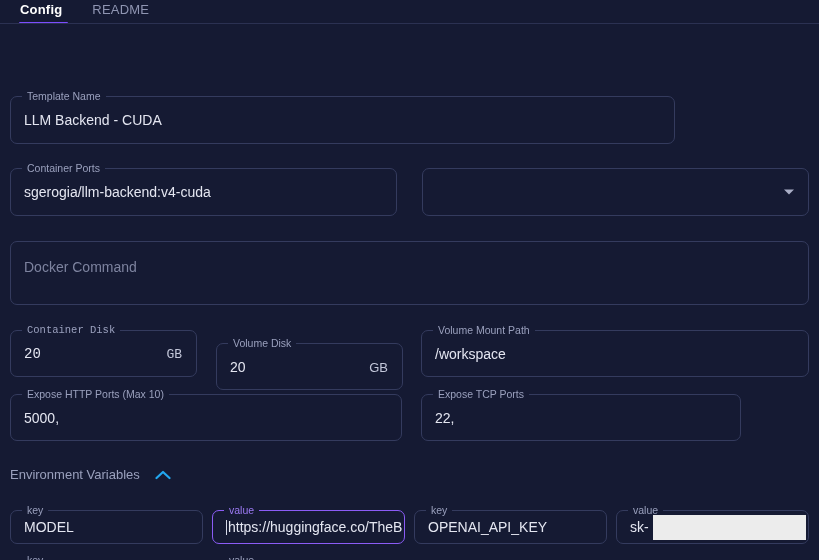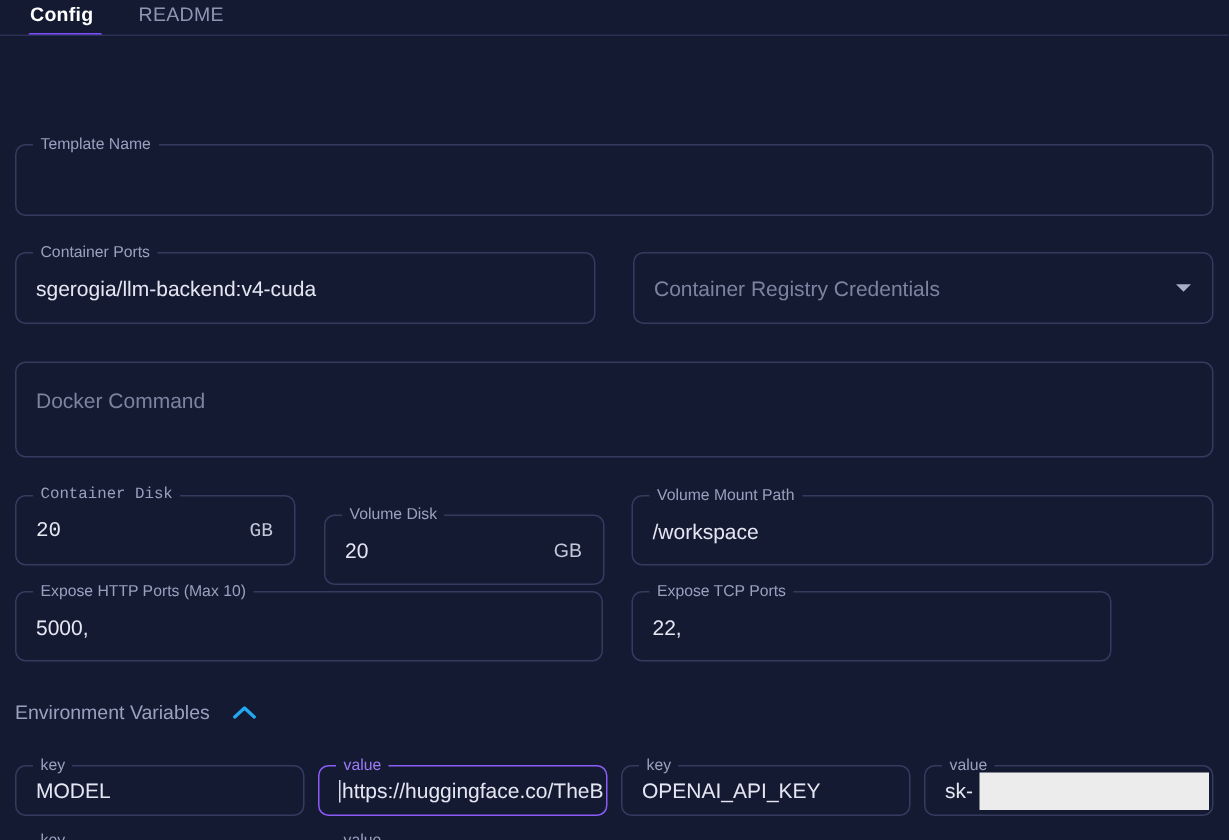--- a/index.html
+++ b/index.html
@@ -170,31 +170,31 @@
     </div>
     <div class="tab inactive">
       <span>README</span>
     </div>
   </div>
   <div class="tabbar-divider"></div>
 </div>
 
 <div class="form">
 
-  <div class="field" style="left:10px; top:60px; width:799px; height:48px;">
+  <div class="field" style="left:10px; top:60px; width:665px; height:48px;">
     <span class="legend">Template Name</span>
+    <span class="val">LLM Backend - CUDA</span>
   </div>
 
   <div class="field" style="left:10px; top:132px; width:387px; height:48px;">
     <span class="legend">Container Ports</span>
     <span class="val">sgerogia/llm-backend:v4-cuda</span>
   </div>
 
   <div class="field" style="left:422px; top:132px; width:387px; height:48px;">
-    <span class="val ph">Container Registry Credentials</span>
     <span class="chev-down"></span>
   </div>
 
   <div class="field" style="left:10px; top:205px; width:799px; height:64px;text-align:center;">
     <span class="val top ph">Docker Command</span>
   </div>
 
   <div class="field" style="left:10px; top:294px; width:187px; height:47px;font-family:Liberation Mono, monospace;">
     <span class="legend">Container Disk</span>
     <span class="val">20</span>

